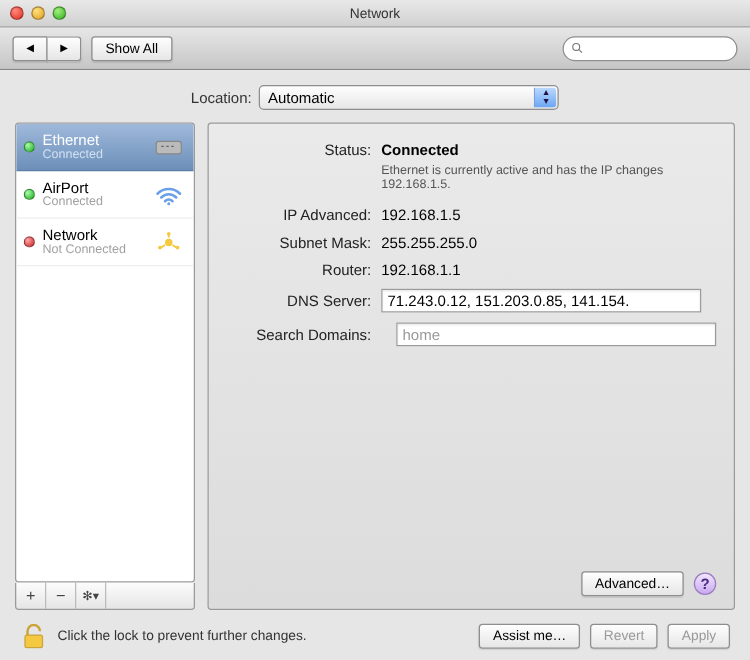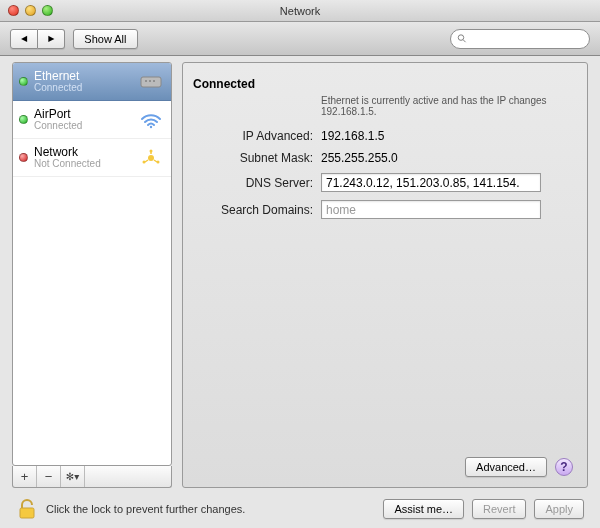--- a/index.html
+++ b/index.html
@@ -123,21 +123,21 @@
     padding: 14px 14px 10px 10px;
     display:flex; flex-direction:column;
   }
   .row { display:flex; align-items:center; margin-bottom: 8px; gap: 8px;}
   .row .lbl { width: 120px; text-align:right; font-size: 12px; color:#222;}
   .row .val { font-size:12px; }
   .row .bold { font-weight: bold;}
   .substatus { font-size: 10px; color:#555; margin-left: 128px; margin-top:-4px; margin-bottom: 12px; max-width: 230px;}
   .inputf {
     height: 19px; border:1px solid #9a9a9a; background:#fff; font-size:12px;
-    padding: 0 4px; width: 220px; box-shadow: inset 0 1px 2px rgba(0,0,0,.1);
+    padding: 0 4px; width: 256px; box-shadow: inset 0 1px 2px rgba(0,0,0,.1);
   }
   .details .dropdown { min-width: 220px; }
   .details-footer { margin-top:auto; display:flex; justify-content:flex-end; align-items:center; gap:8px;}
   .help {
     width:18px;height:18px;border-radius:50%;background:linear-gradient(#f2e6ff,#c9a9f0);
     border:1px solid #9a7cc0; color:#4a2a80; display:flex;align-items:center;justify-content:center;
     font-size:12px; font-weight:bold;
   }
   
   .bottombar { display:flex; align-items:center; padding: 10px 4px 0; gap: 8px;}
@@ -172,20 +172,30 @@
   <div class="search">
     <svg class="mag" viewBox="0 0 16 16">
         <circle cx="6.5" cy="6.5" r="4.5" fill="none" stroke="#777" stroke-width="1.5"></circle>
         <line x1="10" y1="10" x2="14" y2="14" stroke="#777" stroke-width="1.5"></line>
       </svg>
     <input type="text" placeholder="" style="">
   </div>
 </div>
 
 <div class="content">
+  <div class="location-row">
+    <label>Location:</label>
+    <div class="dropdown">
+      <span>Automatic</span>
+      <div class="arrows">
+          <span>▲</span>
+          <span>▼</span>
+        </div>
+    </div>
+  </div>
 
   <div class="main">
 
     <div class="sidebar-col">
       <div class="sidebar">
 
         <div class="svc selected">
           <div class="dot green"></div>
           <div class="svc-text">
             <div class="svc-name">Ethernet</div>
@@ -233,44 +243,49 @@
       </div>
       <div class="sidebar-footer">
         <div class="fbtn">+</div>
         <div class="fbtn">−</div>
         <div class="fbtn" style="font-size:10px">✻▾</div>
       </div>
     </div>
 
     <div class="details">
       <div class="row">
+        <div class="lbl">Status:</div>
         <div class="val bold">Connected</div>
       </div>
       <div class="substatus">Ethernet is currently active and has the IP changes 192.168.1.5.</div>
 
 
       <div class="row">
         <div class="lbl">IP Advanced:</div>
         <div class="val">192.168.1.5</div>
       </div>
 
       <div class="row">
         <div class="lbl">Subnet Mask:</div>
         <div class="val">255.255.255.0</div>
       </div>
 
+      <div class="row">
+        <div class="lbl">Router:</div>
+        <div class="val">192.168.1.1</div>
+      </div>
 
       <div class="row">
         <div class="lbl">DNS Server:</div>
         <input class="inputf" value="71.243.0.12, 151.203.0.85, 141.154." style="">
       </div>
 
       <div class="row">
         <div class="lbl">Search Domains:</div>
-        <input class="inputf" style="color: rgb(153, 153, 153);" value="home">
+        <input class="inputf" style="color: rgb(153, 153, 153); margin-left: 12px;" value="home">
       </div>
 
       <div class="details-footer">
         <div class="btn">Advanced…</div>
         <div class="help">?</div>
       </div>
     </div>
   </div>
 
   <div class="bottombar">

